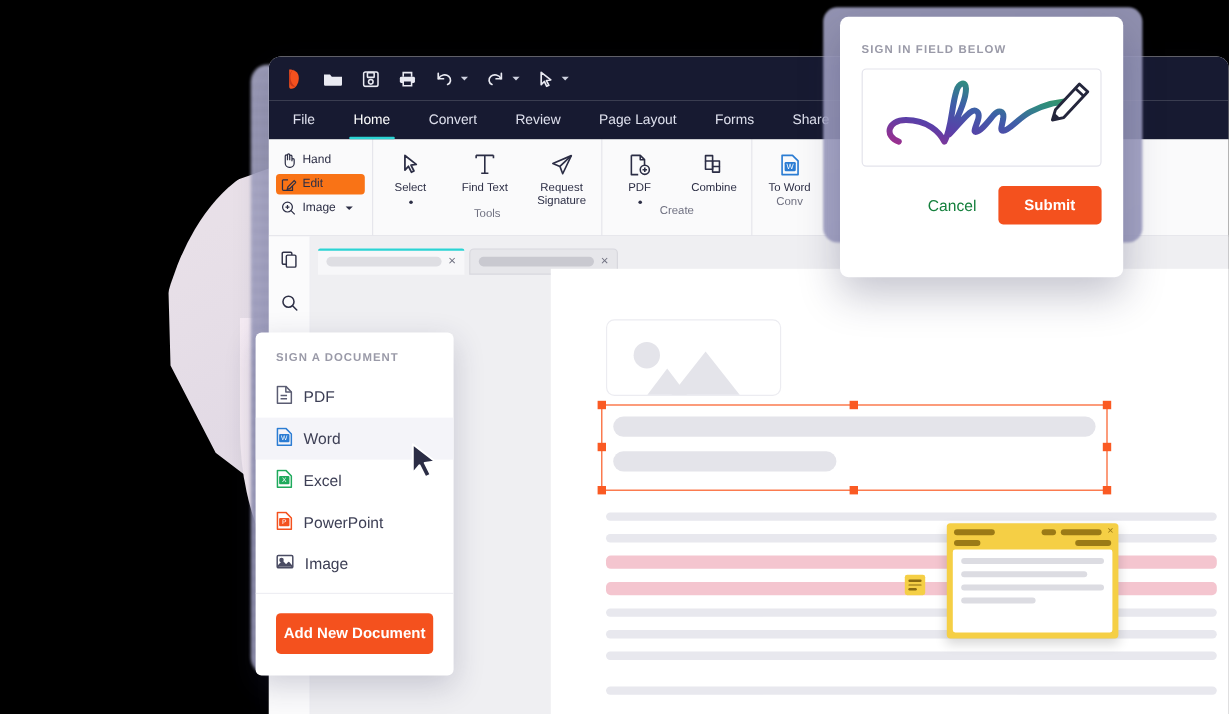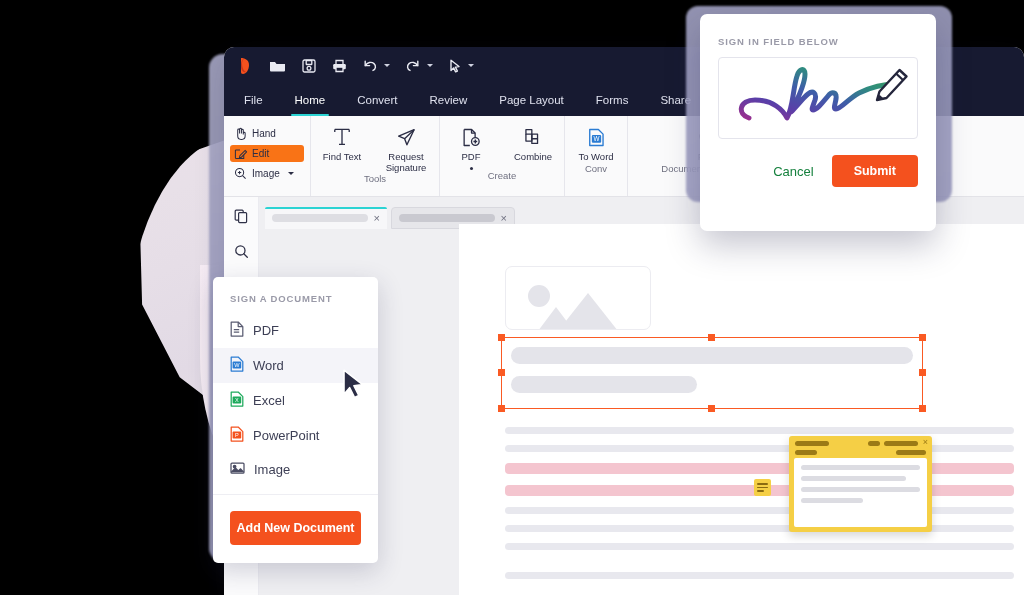--- a/index.html
+++ b/index.html
@@ -216,20 +216,29 @@
                 <path d="M9.2 9.2l3.3 3.3M4.2 6h3.6M6 4.2v3.6"></path>
               </svg>
             <span>Image</span>
             <i class="caret" style="border-top-color:#2c2e45"></i>
           </div>
         </div>
       </div>
 
       <div class="rg">
         <div class="rg-items">
+          <div class="rbtn">
+            <span class="ic">
+              <svg width="15" height="18" viewBox="0 0 13 16" fill="none" stroke="#2b2d45" stroke-width="1.3" stroke-linejoin="round">
+                  <path d="M2 1.4l8.4 6.6-3.9.5 2.2 4.4-1.9.9-2.2-4.4L2 12.2z"></path>
+                </svg>
+            </span>
+            <span class="tx">Select</span>
+            <span class="dot"></span>
+          </div>
           <div class="rbtn">
             <span class="ic">
               <svg width="18" height="20" viewBox="0 0 16 18" fill="none" stroke="#2b2d45" stroke-width="1.2">
                   <path d="M1.5 2.2h13M8 2.2v13.4M5.3 15.6h5.4M1.5 2.2v2.2M14.5 2.2v2.2"></path>
                 </svg>
             </span>
             <span class="tx">Find Text</span>
           </div>
           <div class="rbtn" style="width:66px">
             <span class="ic">

